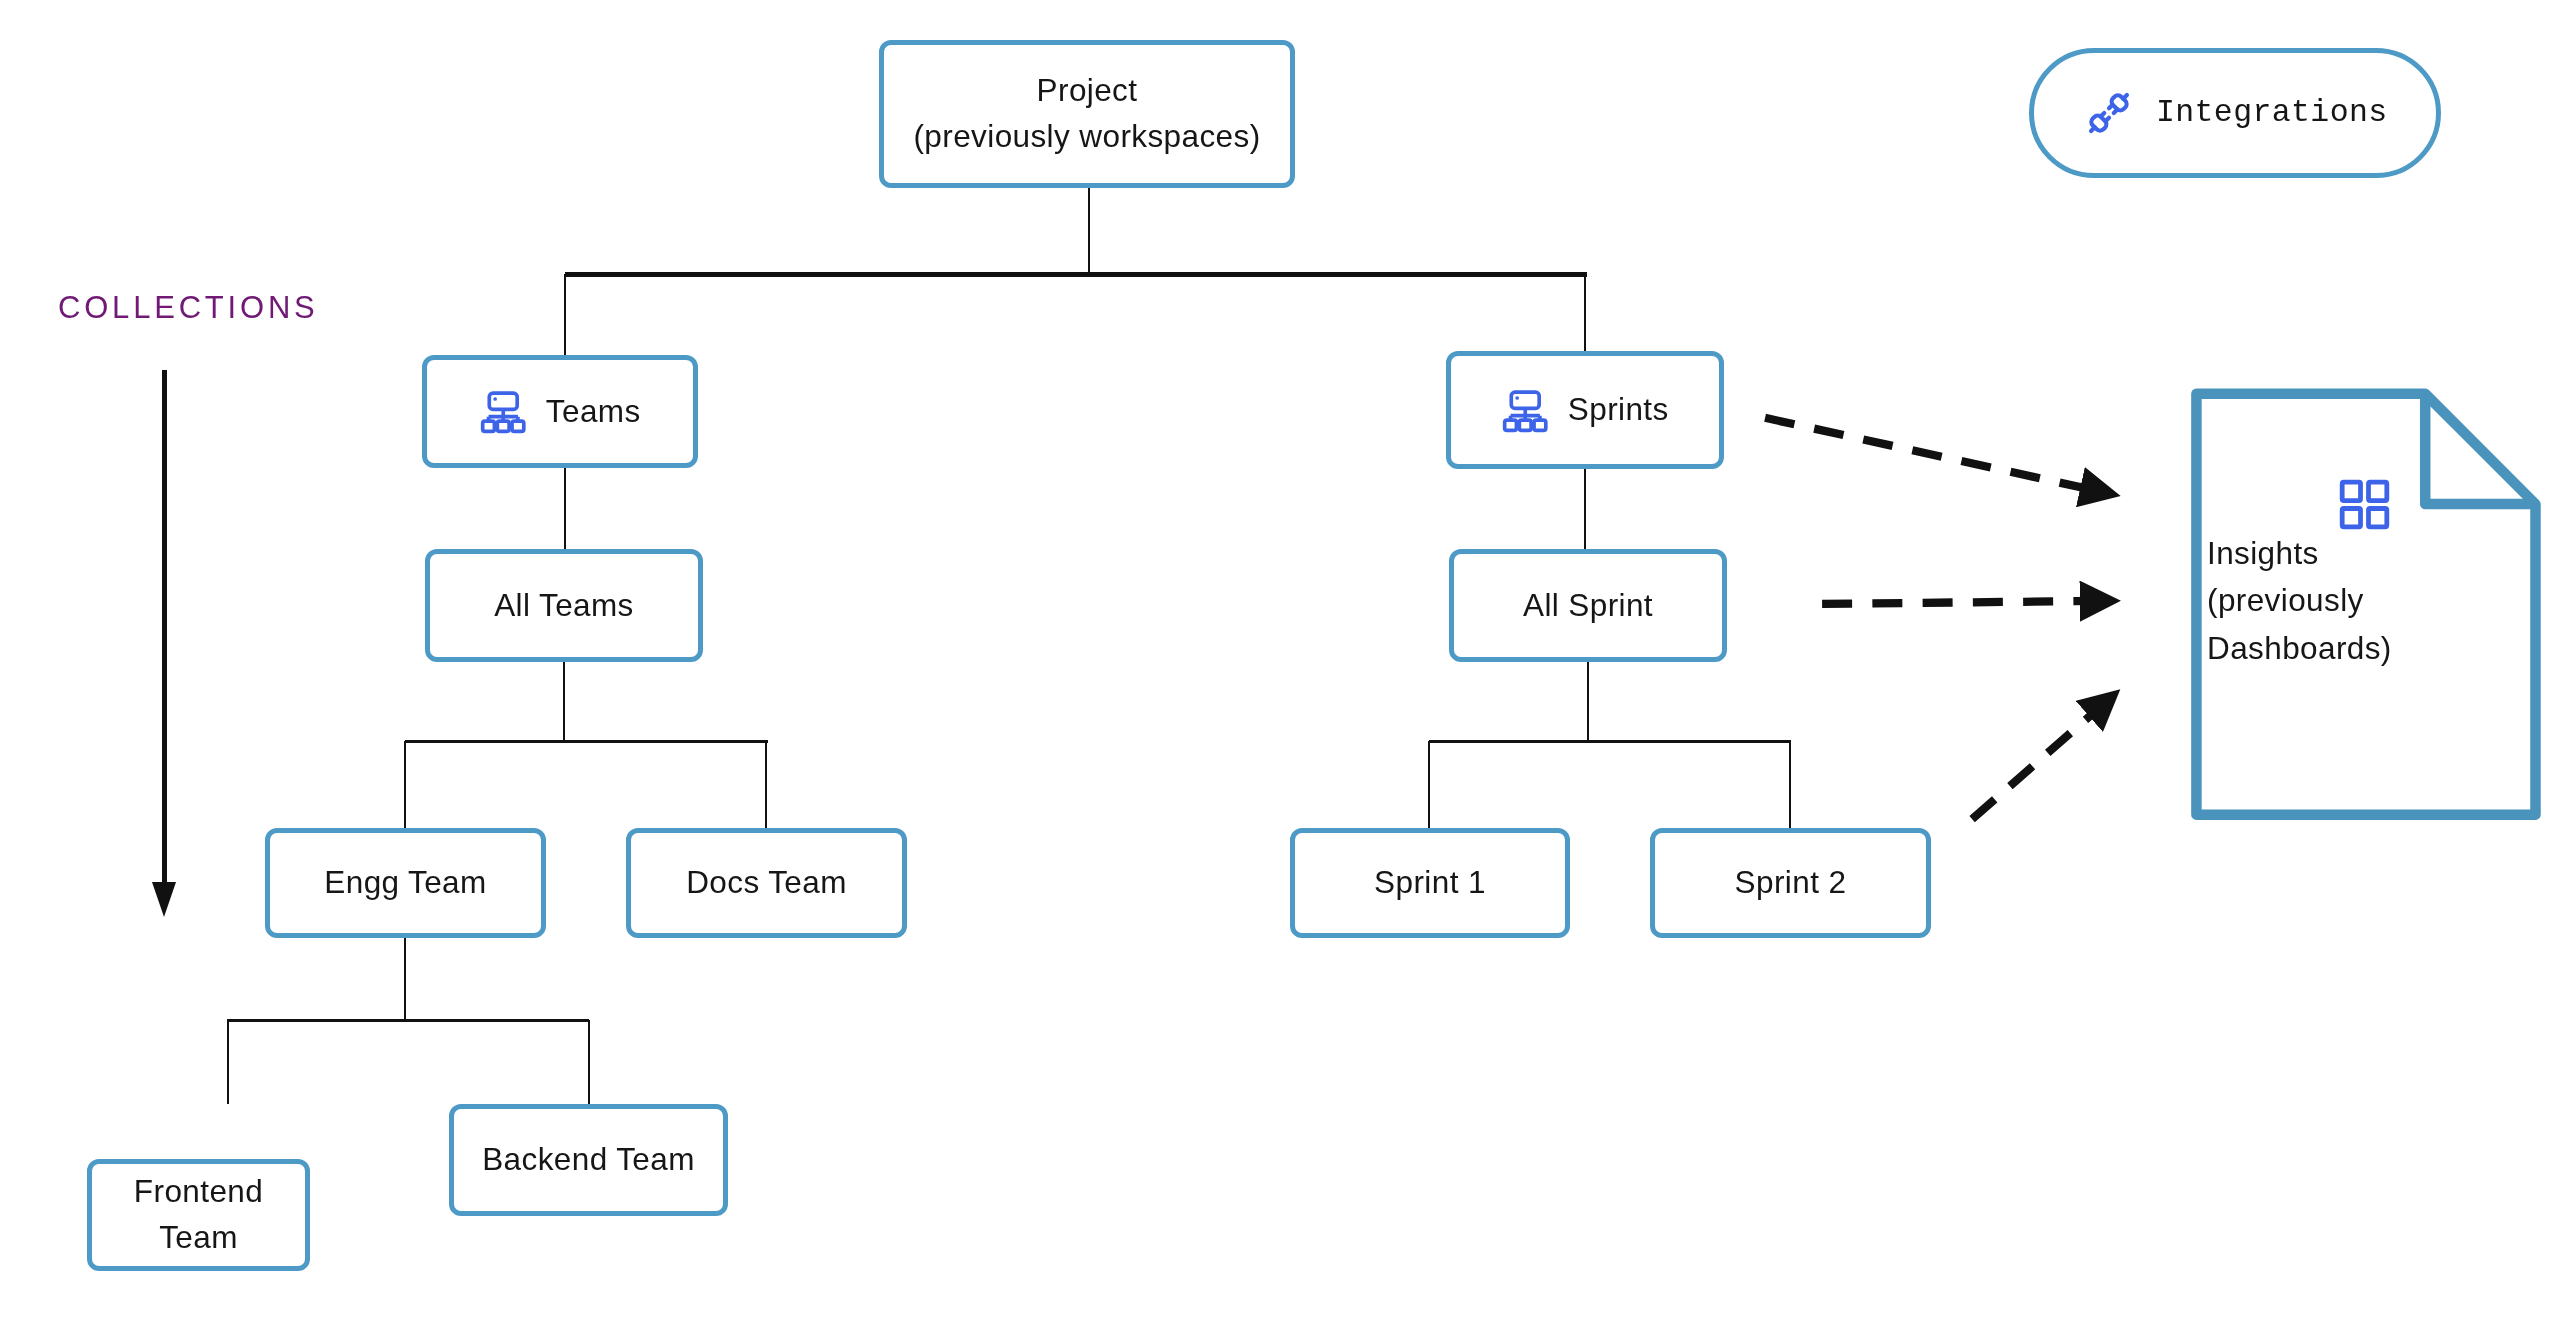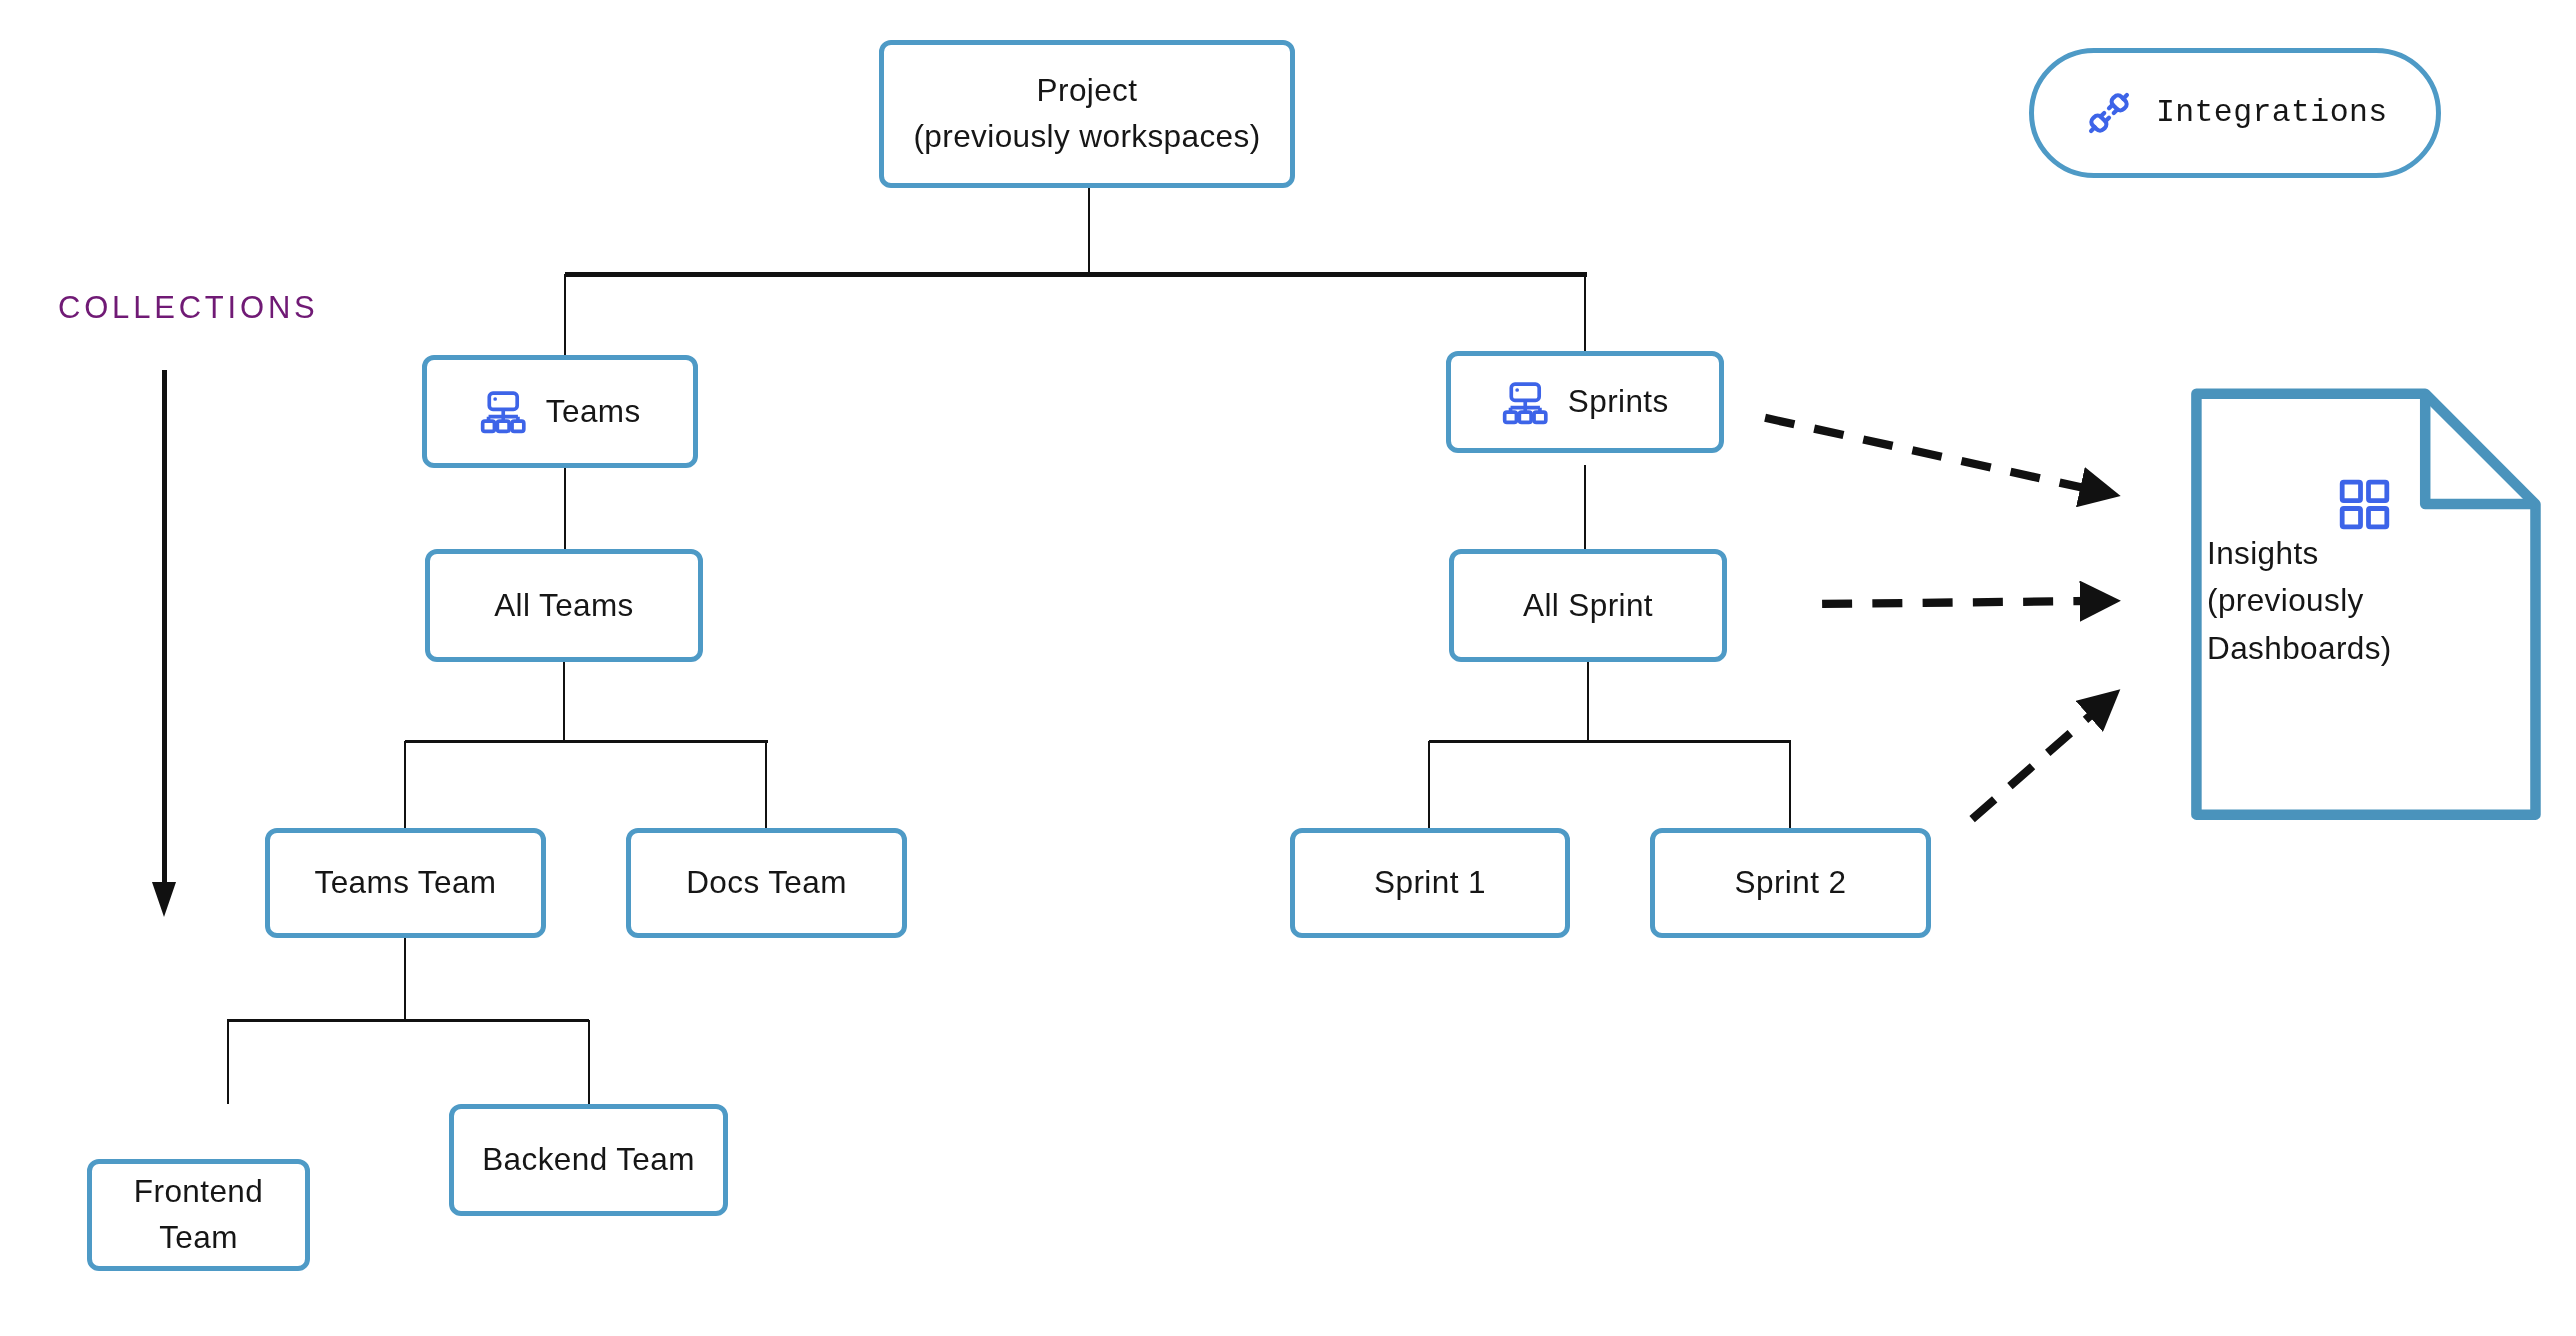--- a/index.html
+++ b/index.html
@@ -112,21 +112,21 @@
         <circle cx="22" cy="15" r="2.5" style="fill:var(--icon-blue,#3D64E8);stroke:none"></circle>
         <path d="M33,29 V39 M13,39 H53 M13,39 V45 M33,39 V45 M53,39 V45"></path>
         <rect x="5" y="45" width="16" height="14" rx="3"></rect>
         <rect x="25" y="45" width="16" height="14" rx="3"></rect>
         <rect x="45" y="45" width="16" height="14" rx="3"></rect>
       </svg>
     </span>
     <div class="lbl">Teams</div>
   </div>
 
-  <div class="node" style="left:1446px;top:351px;width:278px;height:102px">
+  <div class="node" style="left:1446px;top:351px;width:278px;height:118px">
     <span class="icon">
       <svg width="47" height="47" viewBox="0 0 64 64" style="stroke:var(--icon-blue,#3D64E8);fill:none;stroke-width:5;stroke-linejoin:round">
         <rect x="14" y="7" width="38" height="22" rx="5"></rect>
         <circle cx="22" cy="15" r="2.5" style="fill:var(--icon-blue,#3D64E8);stroke:none"></circle>
         <path d="M33,29 V39 M13,39 H53 M13,39 V45 M33,39 V45 M53,39 V45"></path>
         <rect x="5" y="45" width="16" height="14" rx="3"></rect>
         <rect x="25" y="45" width="16" height="14" rx="3"></rect>
         <rect x="45" y="45" width="16" height="14" rx="3"></rect>
       </svg>
     </span>
@@ -135,21 +135,21 @@
 
   <div class="node" style="left:425px;top:549px;width:278px;height:113px">
     <div class="lbl">All Teams</div>
   </div>
 
   <div class="node" style="left:1449px;top:549px;width:278px;height:113px">
     <div class="lbl">All Sprint</div>
   </div>
 
   <div class="node" style="left:265px;top:828px;width:281px;height:110px">
-    <div class="lbl">Teams Team</div>
+    <div class="lbl">Engg Team</div>
   </div>
 
   <div class="node" style="left:626px;top:828px;width:281px;height:110px">
     <div class="lbl">Docs Team</div>
   </div>
 
   <div class="node" style="left:1290px;top:828px;width:280px;height:110px">
     <div class="lbl">Sprint 1</div>
   </div>
 

